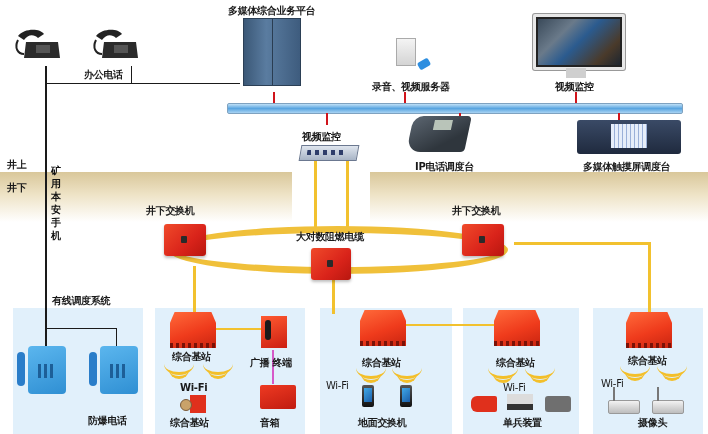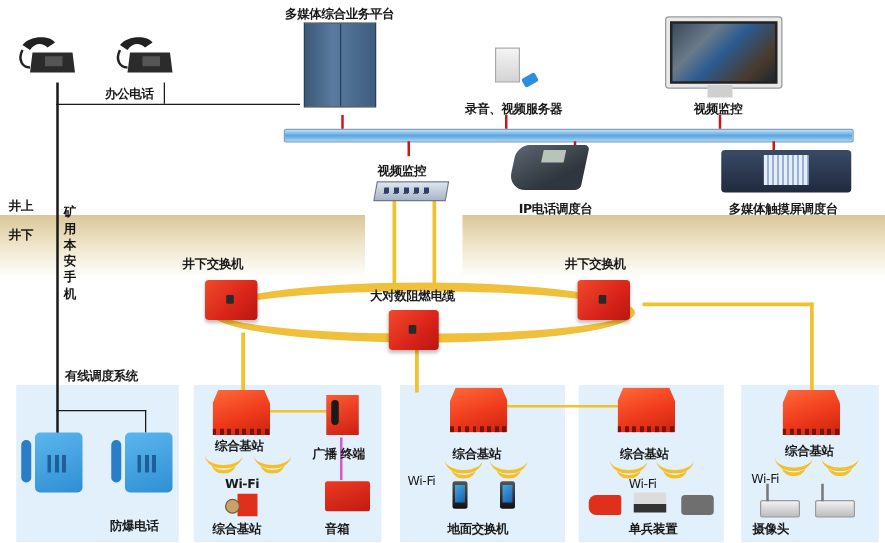--- a/index.html
+++ b/index.html
@@ -174,13 +174,13 @@
 <div class="tracker" style="left:545px;top:396px;background:#6f6f6f;border-radius:3px;"></div>
 <div class="lbl" style="left:503px;top:416px;">单兵装置</div>
 
 <div class="station" style="left:626px;top:312px;"></div>
 <div class="lbl" style="left:628px;top:354px;">综合基站</div>
 <div class="wifi" style="left:620px;top:366px;"></div>
 <div class="wifi" style="left:657px;top:366px;"></div>
 <div class="lbl" style="left:601px;top:378px;font-weight:normal;">Wi-Fi</div>
 <div class="camera" style="left:608px;top:400px;"></div>
 <div class="camera" style="left:652px;top:400px;"></div>
-<div class="lbl" style="left:602px;top:416px;">摄像头</div>
+<div class="lbl" style="left:638px;top:416px;">摄像头</div>
 
 </body></html>

